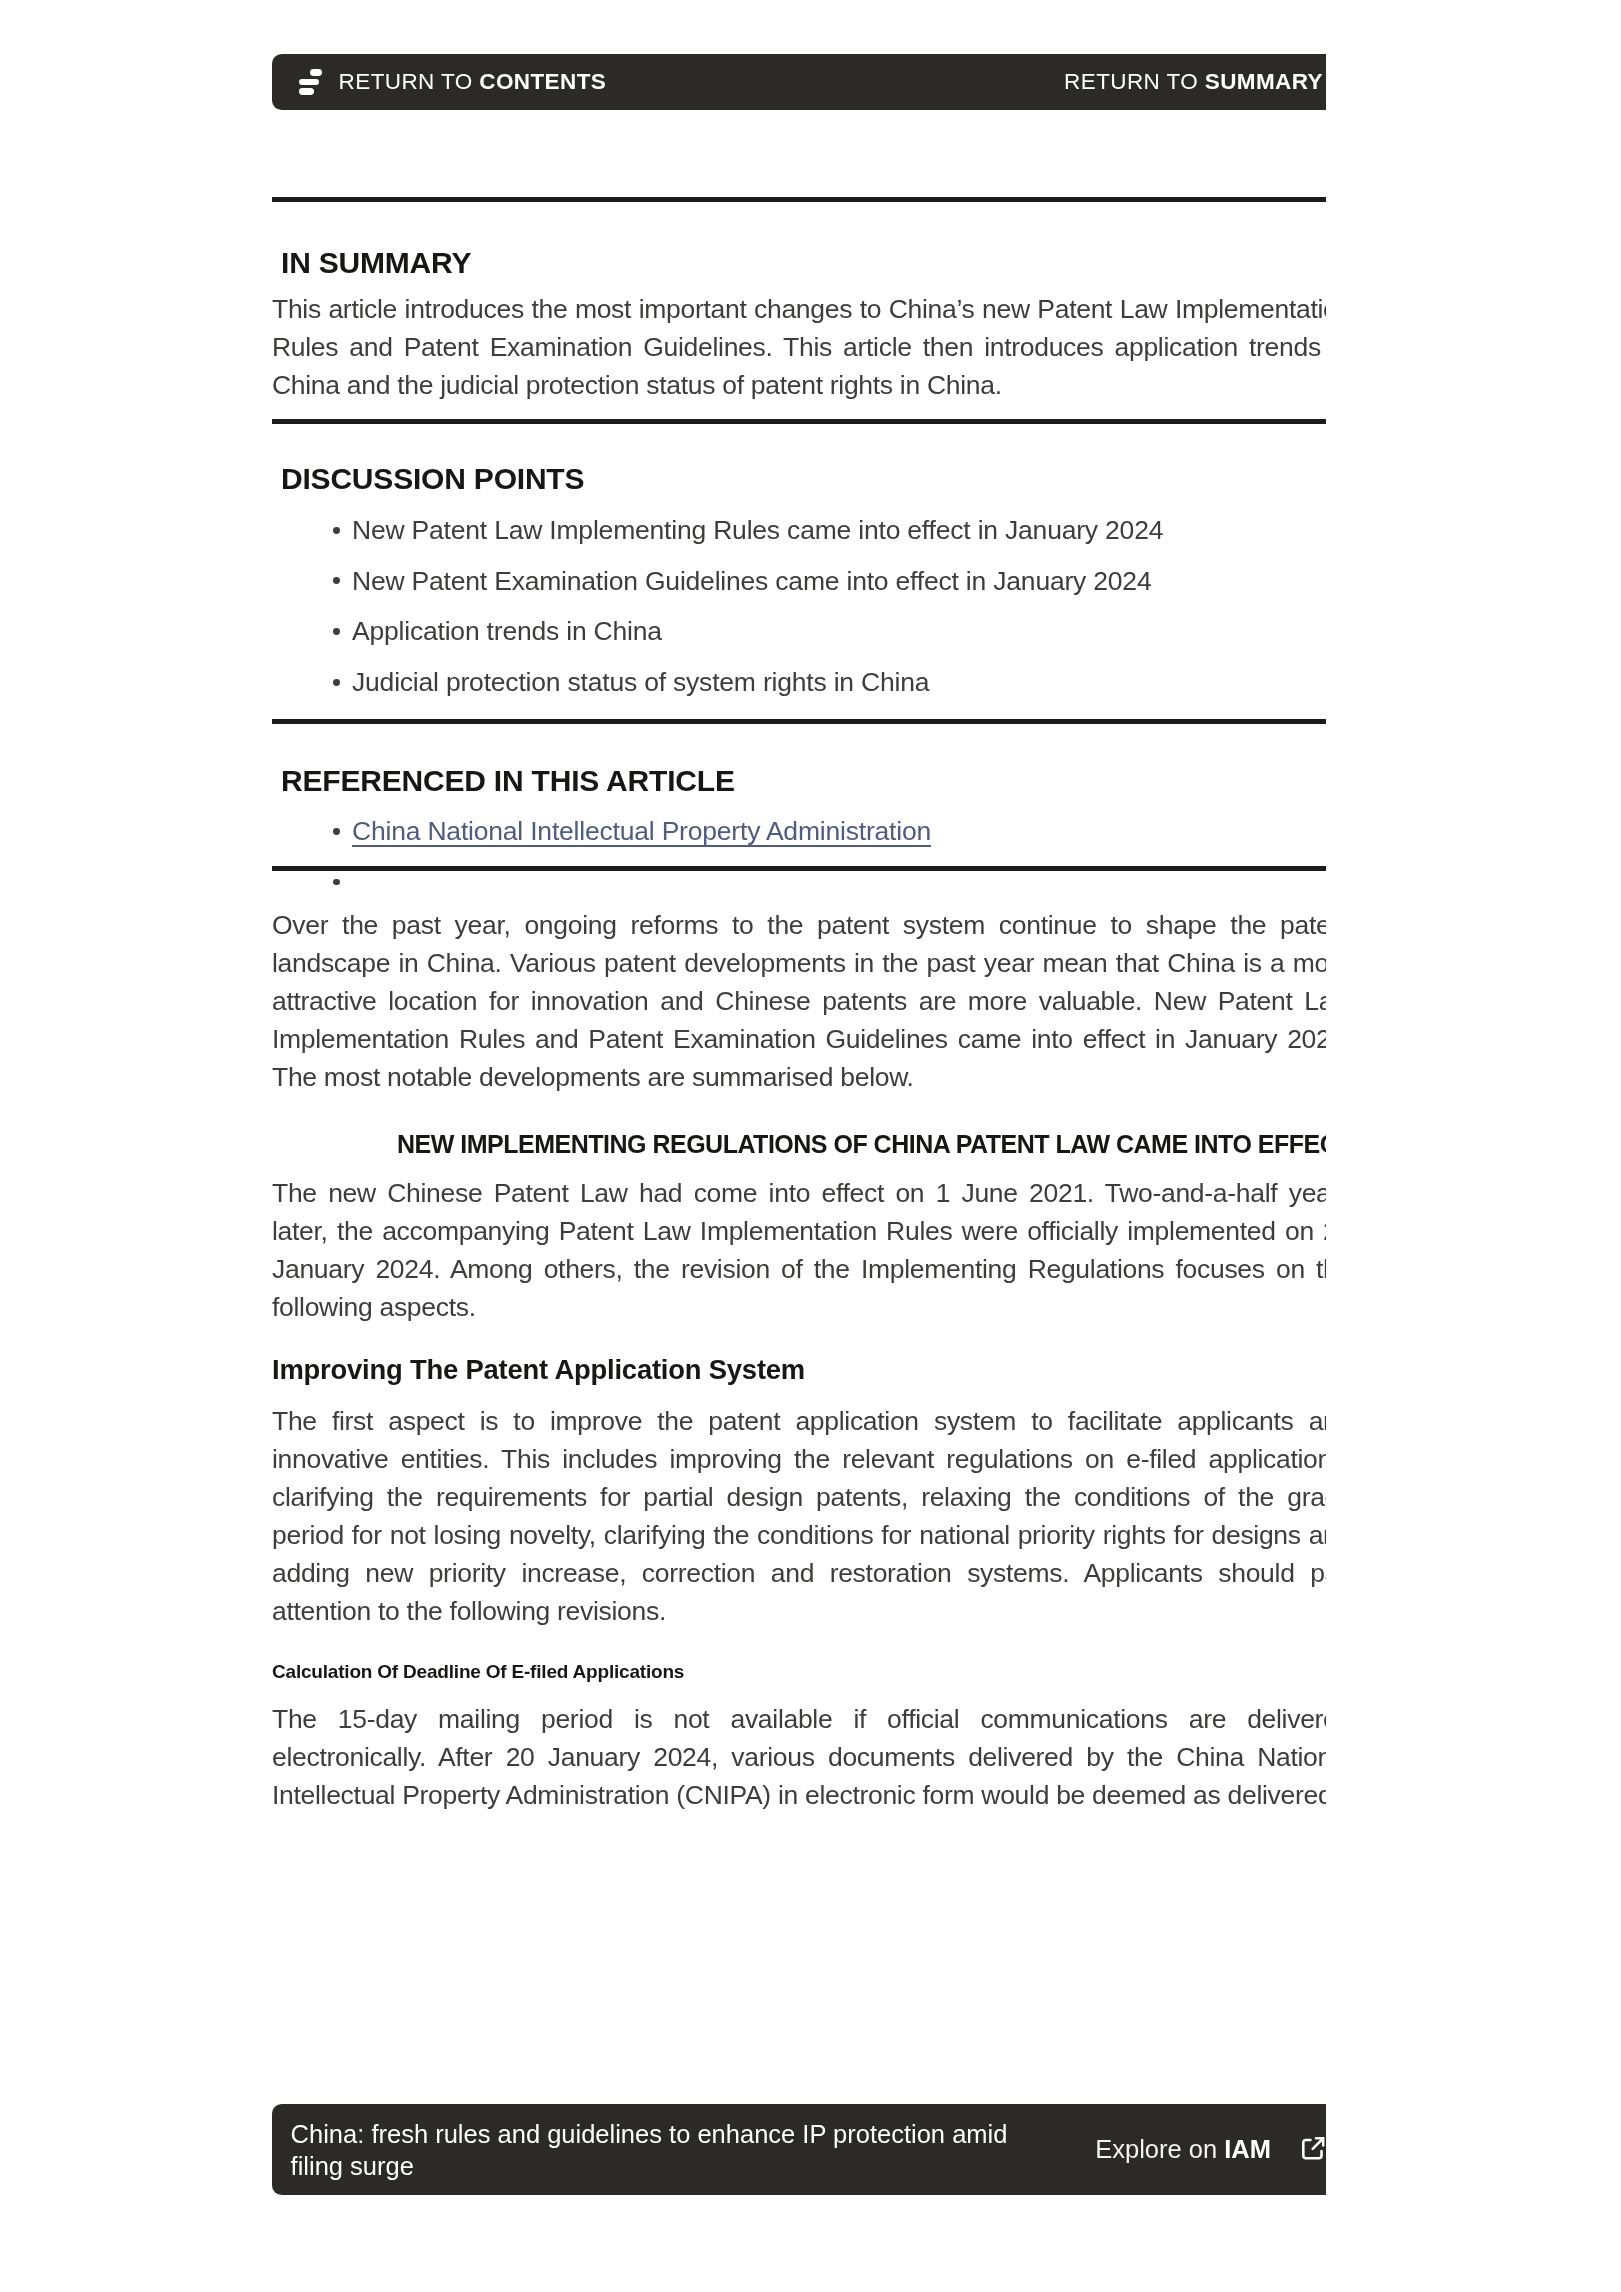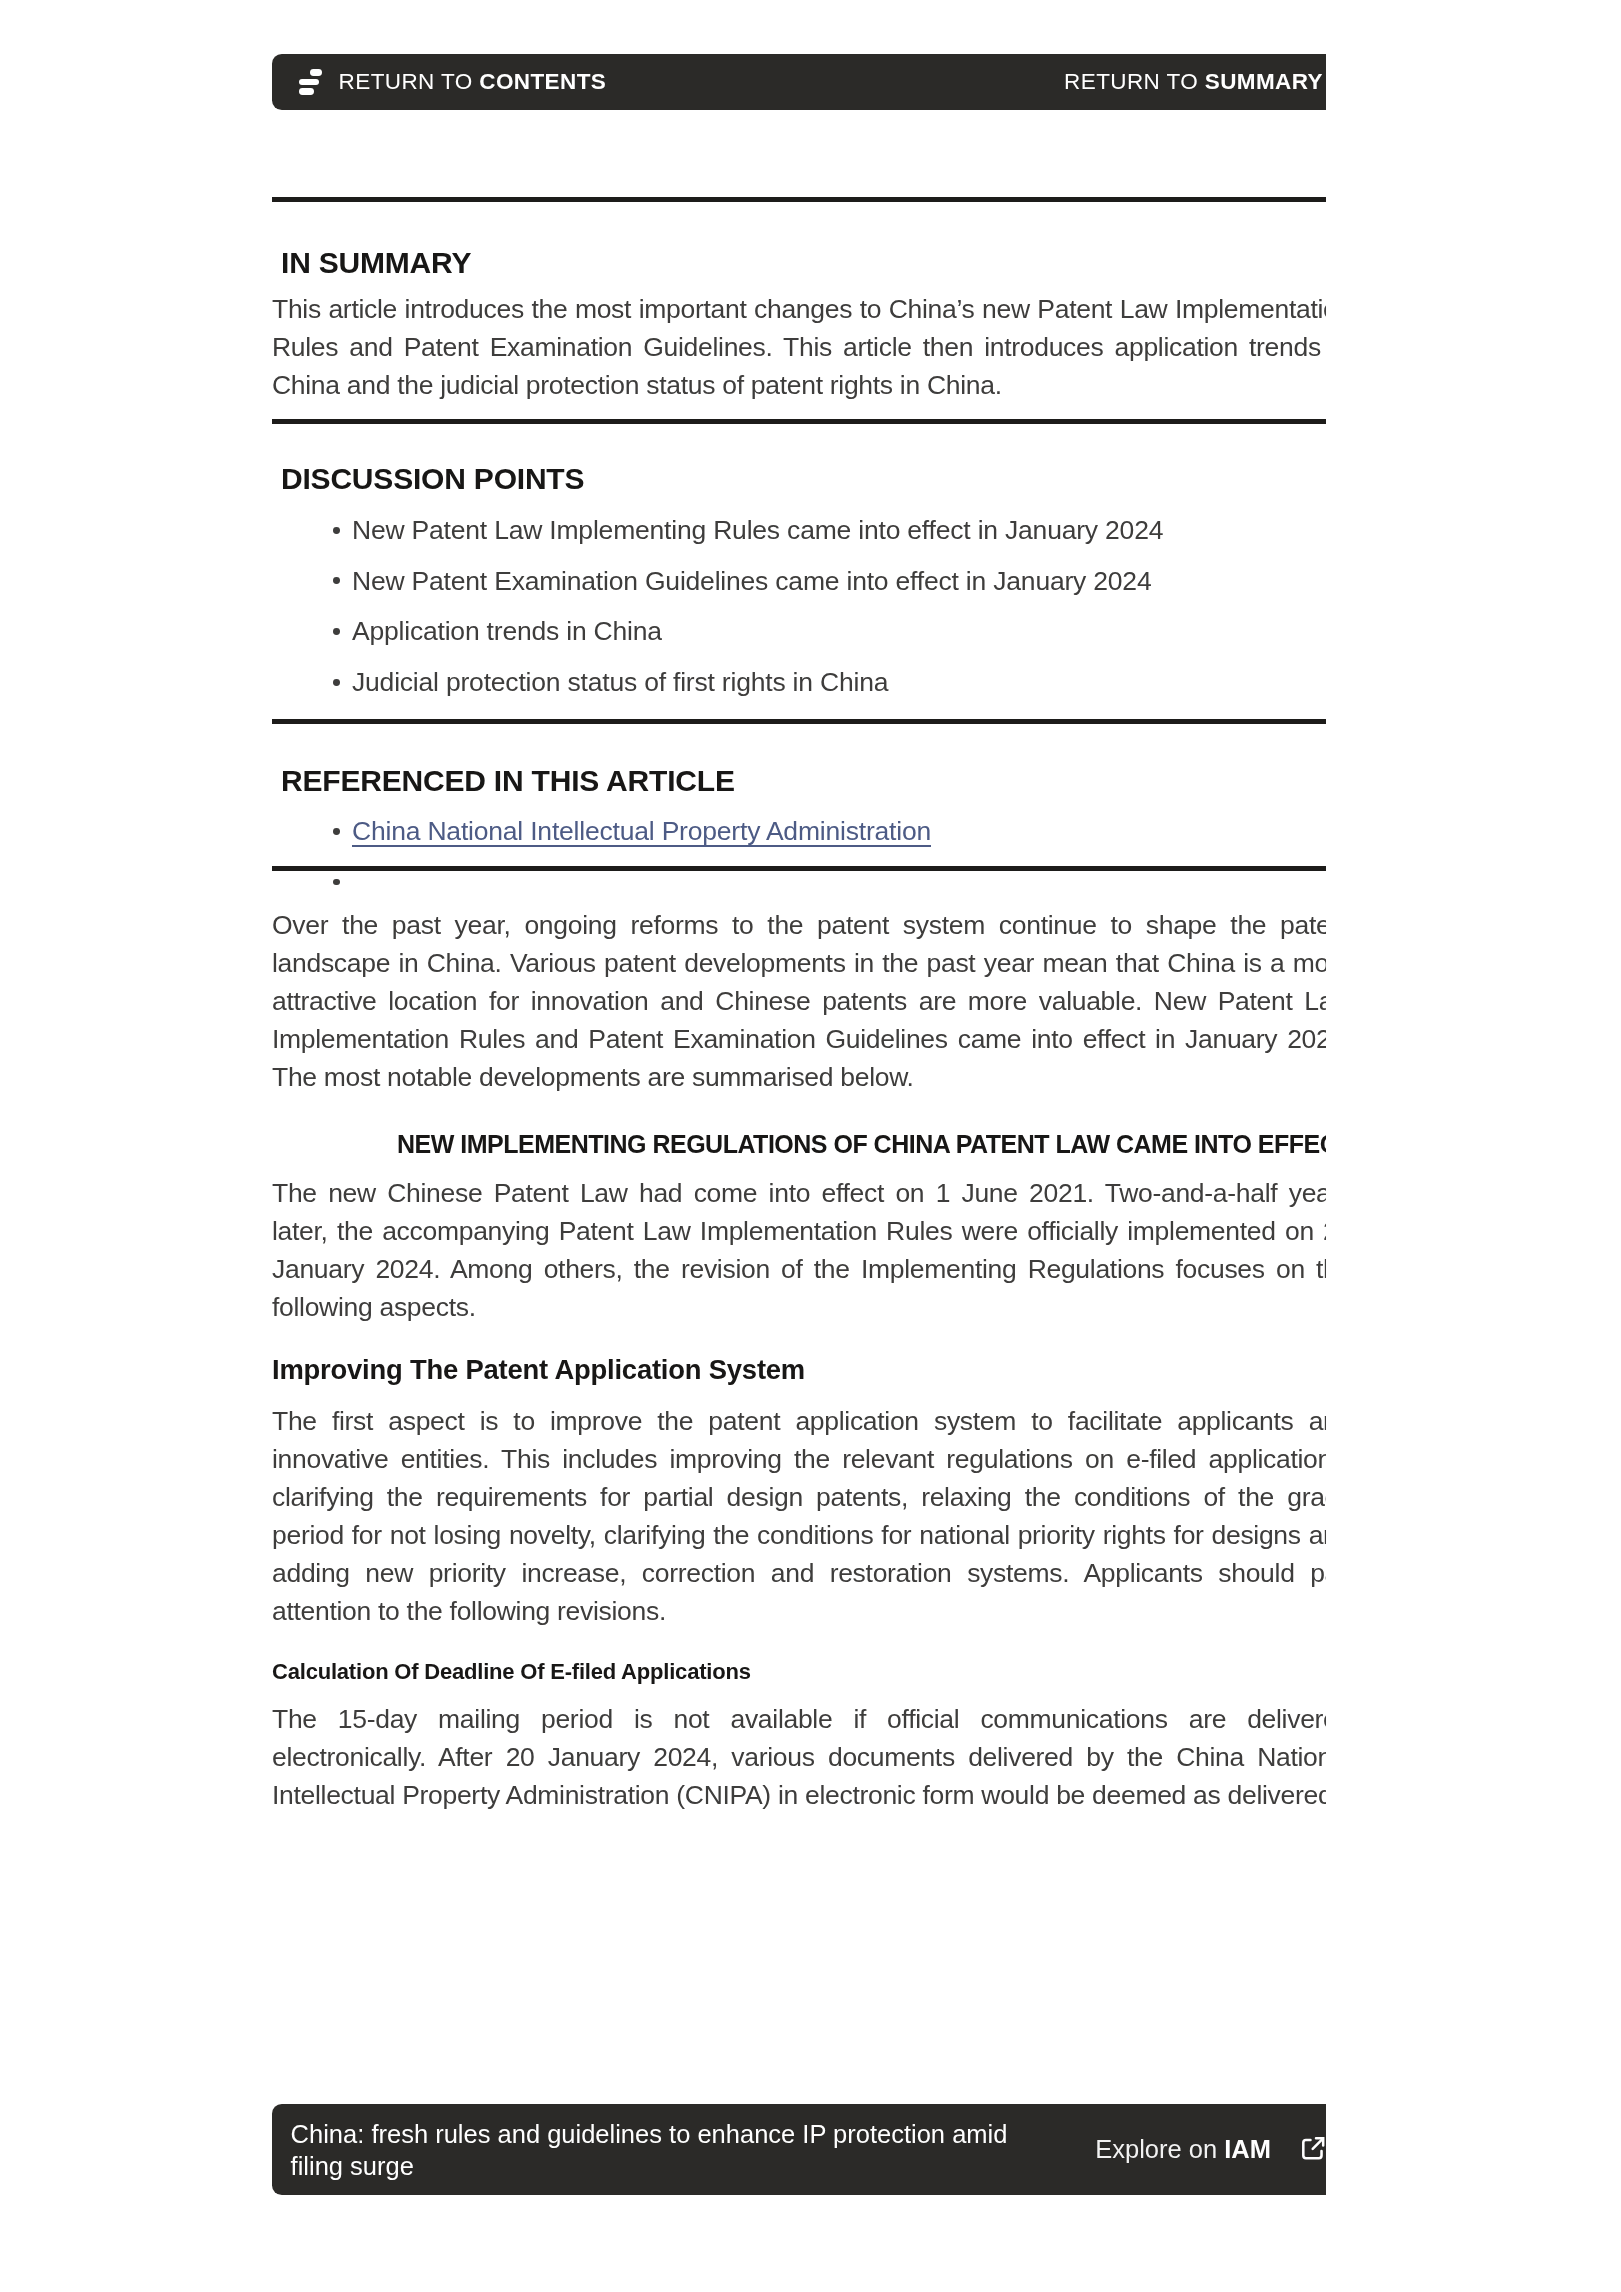--- a/index.html
+++ b/index.html
@@ -78,21 +78,21 @@
 
   .h1 {
     margin-top: 32px; font-size: 25px; font-weight: 700; color: #181716;
     line-height: 33px; letter-spacing: -0.5px; text-align: right;
   }
   .h2 {
     margin-top: 27.4px; font-size: 27.4px; font-weight: 700; color: #181716;
     line-height: 31px; letter-spacing: -0.2px;
   }
   .h3 {
-    margin-top: 27.4px; font-size: 22px; font-weight: 700; color: #181716;
+    margin-top: 27.4px; font-size: 19px; font-weight: 700; color: #181716;
     line-height: 27.4px; letter-spacing: -0.2px;
   }
 </style>
 </head>
 <body>
 
 <div class="page">
 
   <div class="topbar">
     <a class="bar-link">
@@ -113,21 +113,21 @@
     <div class="rule"></div>
     <h2 class="sec-title">IN SUMMARY</h2>
     <p class="body-p p-summary">This article introduces the most important changes to China’s new Patent Law Implementation Rules and Patent Examination Guidelines. This article then introduces application trends in China and the judicial protection status of patent rights in China.</p>
 
     <div class="rule r2"></div>
     <h2 class="sec-title mt40">DISCUSSION POINTS</h2>
     <ul class="bullets">
       <li><span class="dot"></span><span>New Patent Law Implementing Rules came into effect in January 2024</span></li>
       <li><span class="dot"></span><span>New Patent Examination Guidelines came into effect in January 2024</span></li>
       <li><span class="dot"></span><span>Application trends in China</span></li>
-      <li><span class="dot"></span><span>Judicial protection status of first rights in China</span></li>
+      <li><span class="dot"></span><span>Judicial protection status of system rights in China</span></li>
     </ul>
 
     <div class="rule r3"></div>
     <h2 class="sec-title mt42">REFERENCED IN THIS ARTICLE</h2>
     <ul class="bullets">
       <li><span class="dot"></span><a>China National Intellectual Property Administration</a></li>
       <li><span class="dot"></span></li>
     </ul>
 
     <div class="rule r4"></div>

